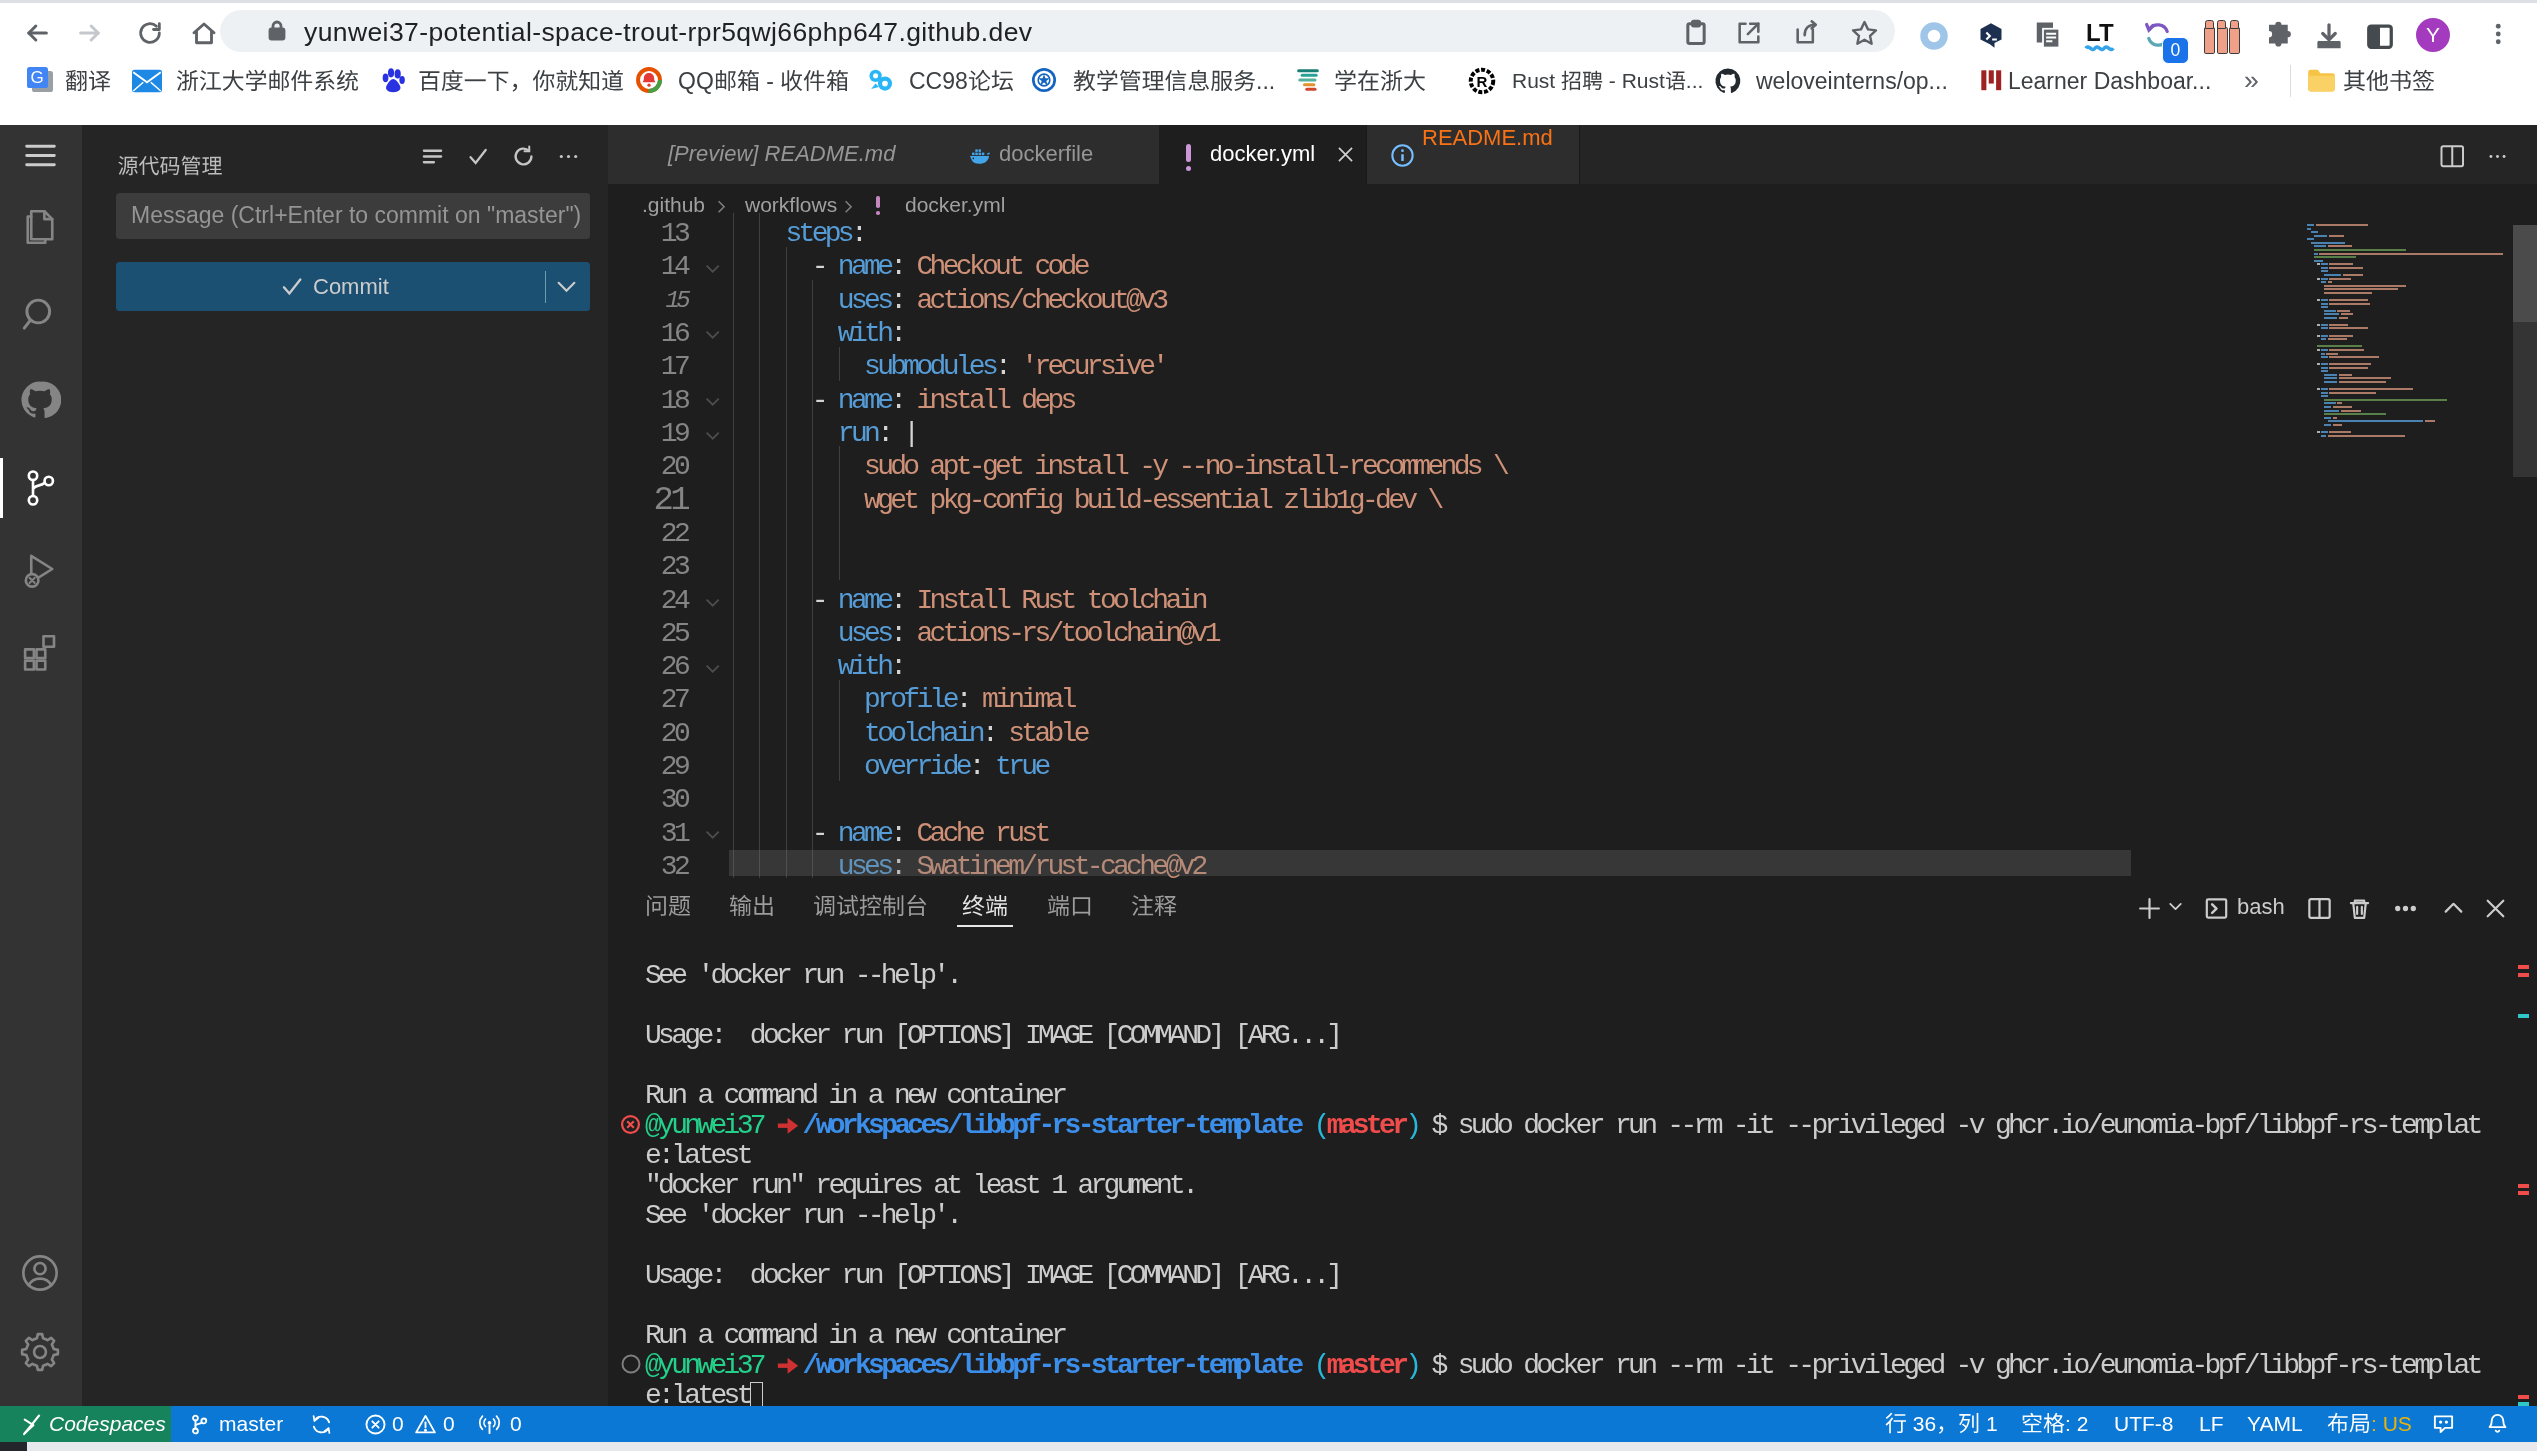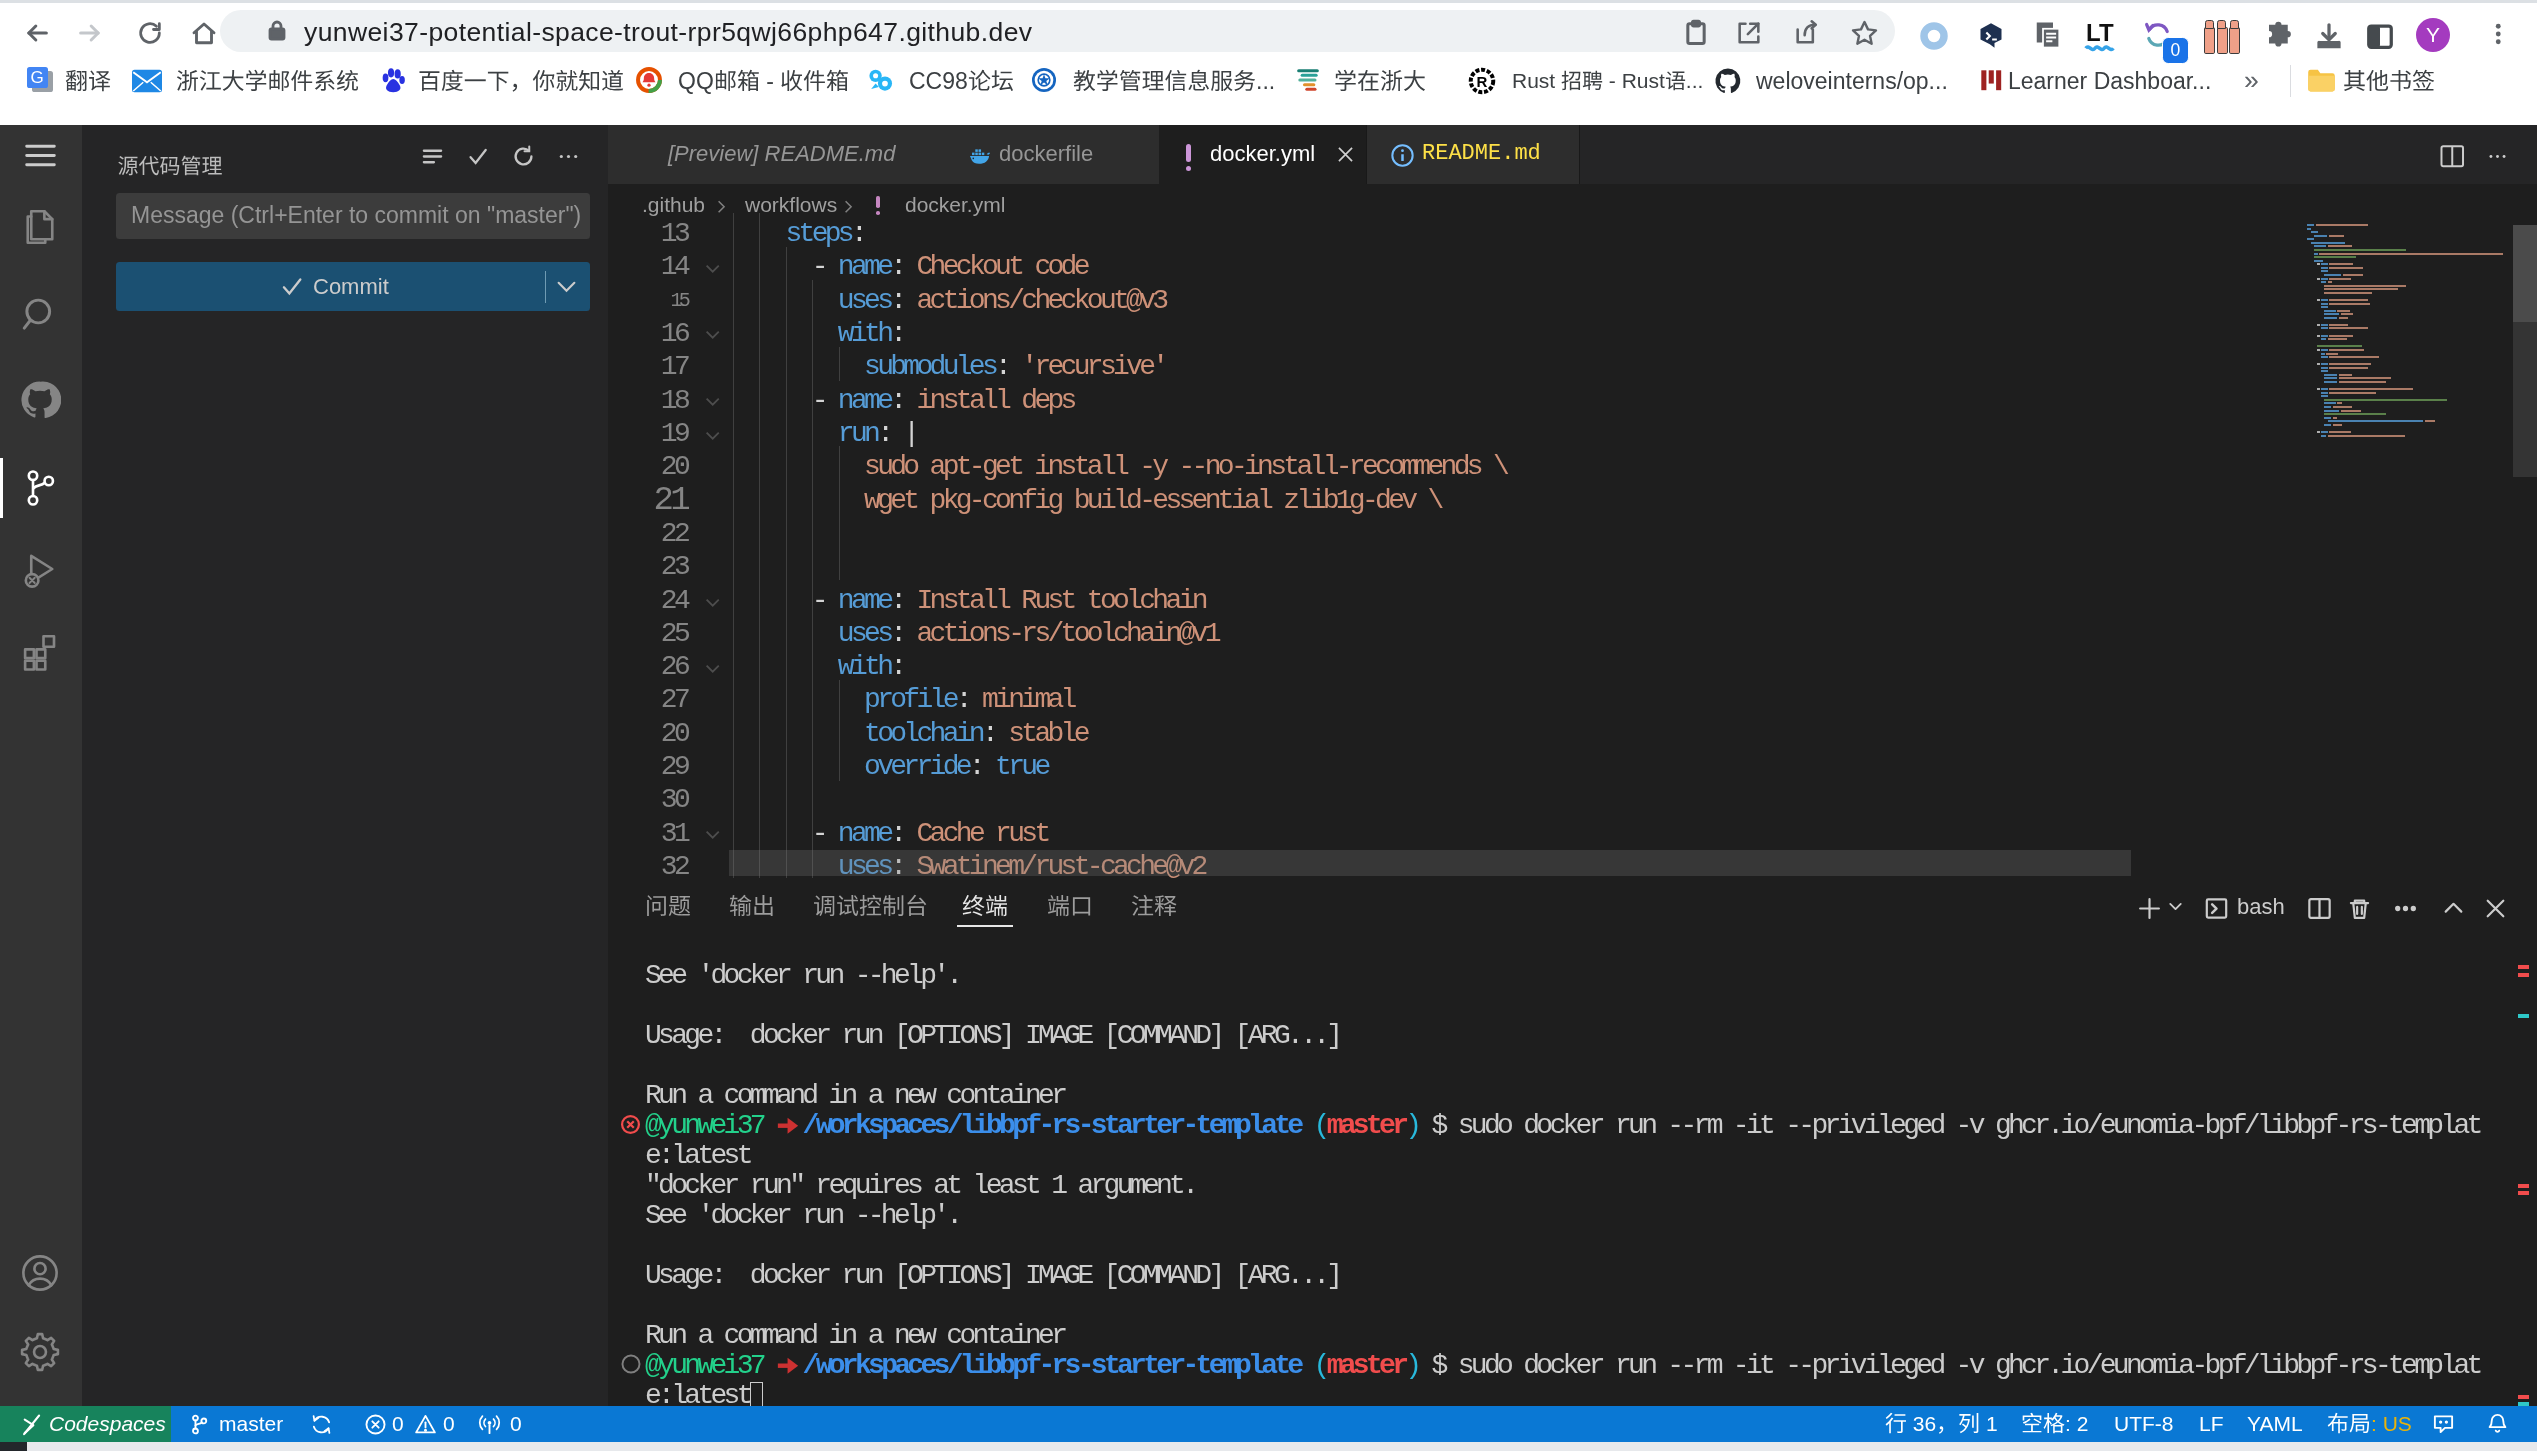--- a/index.html
+++ b/index.html
@@ -328,21 +328,21 @@
       <svg class="abs" style="left:176px;top:19.4px" width="21" height="21" viewBox="0 0 16 16" stroke="#d0d0d0" stroke-width="1.3">
         <path d="M3 3l10 10M13 3L3 13"></path>
       </svg>
     </div>
 <div class="abs" style="left:1367px;top:125px;width:212px;height:59px;background:#2d2d2d;border-right:0.9px solid #191919;">
       <svg class="abs" style="left:23px;top:17.6px" width="25" height="25" viewBox="0 0 16 16" fill="none" stroke="#75beff" stroke-width="1.3">
         <circle cx="8" cy="8" r="6.5"></circle>
         <path d="M8 7.2V11.5" stroke-width="1.6"></path>
         <circle cx="8" cy="4.9" r="0.9" fill="#75beff" stroke="none"></circle>
       </svg>
-      <div class="abs" style="left:55px;top:16px;font-size:22px;color:#fde047;font-family:Liberation Mono, monospace;">README.md</div>
+      <div class="abs" style="left:55px;top:0;font-size:22px;color:#f97316;">README.md</div>
     </div>
 <svg class="abs" style="left:2439px;top:143px" width="26.5" height="26.5" viewBox="0 0 16 16" fill="none" stroke="#cccccc" stroke-width="1.2">
       <rect x="1.5" y="2" width="13" height="12" rx="1"></rect>
       <path d="M8 2v12"></path>
     </svg>
 <svg class="abs" style="left:2485px;top:146px" width="25" height="21" viewBox="0 0 16 16" fill="#cccccc">
       <circle cx="3" cy="8" r="1.1"></circle>
       <circle cx="8" cy="8" r="1.1"></circle>
       <circle cx="13" cy="8" r="1.1"></circle>
     </svg>
@@ -361,21 +361,21 @@
 <div class="abs" style="left:759px;top:213px;width:0.9px;height:665px;background:#404040;"></div>
 <div class="abs" style="left:786px;top:247px;width:0.9px;height:631px;background:#404040;"></div>
 <div class="abs" style="left:812px;top:280px;width:0.9px;height:598px;background:#404040;"></div>
 <div class="abs" style="left:839px;top:347px;width:0.9px;height:34px;background:#404040;"></div>
 <div class="abs" style="left:839px;top:446px;width:0.9px;height:134px;background:#404040;"></div>
 <div class="abs" style="left:839px;top:680px;width:0.9px;height:101px;background:#404040;"></div>
 <div class="abs mono" style="left:608px;top:217px;width:79px;text-align:right;font-size:28px;line-height:33px;letter-spacing:-3.7px;color:#858585;">13</div>
 <div class="abs mono" style="left:733px;top:217px;font-size:28px;line-height:33px;letter-spacing:-3.7px;white-space:pre;">&nbsp;&nbsp;&nbsp;&nbsp;<span style="color:#569cd6;">steps</span><span style="color:#d4d4d4;">:</span></div>
 <div class="abs mono" style="left:608px;top:250px;width:79px;text-align:right;font-size:28px;line-height:33px;letter-spacing:-3.7px;color:#858585;">14</div>
 <div class="abs mono" style="left:733px;top:250px;font-size:28px;line-height:33px;letter-spacing:-3.7px;white-space:pre;">&nbsp;&nbsp;&nbsp;&nbsp;&nbsp;&nbsp;<span style="color:#d4d4d4;">-&nbsp;</span><span style="color:#569cd6;">name</span><span style="color:#d4d4d4;">:</span><span style="color:#ce9178;">&nbsp;Checkout&nbsp;code</span></div>
-<div class="abs mono" style="left:608px;top:284px;width:79px;text-align:right;font-size:20px;line-height:33px;letter-spacing:-3.7px;color:#858585;">15</div>
+<div class="abs mono" style="left:608px;top:284px;width:79px;text-align:right;font-size:24px;line-height:33px;letter-spacing:-3.7px;color:#858585;font-style:italic;">15</div>
 <div class="abs mono" style="left:733px;top:284px;font-size:28px;line-height:33px;letter-spacing:-3.7px;white-space:pre;">&nbsp;&nbsp;&nbsp;&nbsp;&nbsp;&nbsp;&nbsp;&nbsp;<span style="color:#569cd6;">uses</span><span style="color:#d4d4d4;">:</span><span style="color:#ce9178;">&nbsp;actions/checkout@v3</span></div>
 <div class="abs mono" style="left:608px;top:317px;width:79px;text-align:right;font-size:28px;line-height:33px;letter-spacing:-3.7px;color:#858585;">16</div>
 <div class="abs mono" style="left:733px;top:317px;font-size:28px;line-height:33px;letter-spacing:-3.7px;white-space:pre;">&nbsp;&nbsp;&nbsp;&nbsp;&nbsp;&nbsp;&nbsp;&nbsp;<span style="color:#569cd6;">with</span><span style="color:#d4d4d4;">:</span></div>
 <div class="abs mono" style="left:608px;top:350px;width:79px;text-align:right;font-size:28px;line-height:33px;letter-spacing:-3.7px;color:#858585;">17</div>
 <div class="abs mono" style="left:733px;top:350px;font-size:28px;line-height:33px;letter-spacing:-3.7px;white-space:pre;">&nbsp;&nbsp;&nbsp;&nbsp;&nbsp;&nbsp;&nbsp;&nbsp;&nbsp;&nbsp;<span style="color:#569cd6;">submodules</span><span style="color:#d4d4d4;">:</span><span style="color:#ce9178;">&nbsp;'recursive'</span></div>
 <div class="abs mono" style="left:608px;top:384px;width:79px;text-align:right;font-size:28px;line-height:33px;letter-spacing:-3.7px;color:#858585;">18</div>
 <div class="abs mono" style="left:733px;top:384px;font-size:28px;line-height:33px;letter-spacing:-3.7px;white-space:pre;">&nbsp;&nbsp;&nbsp;&nbsp;&nbsp;&nbsp;<span style="color:#d4d4d4;">-&nbsp;</span><span style="color:#569cd6;">name</span><span style="color:#d4d4d4;">:</span><span style="color:#ce9178;">&nbsp;install&nbsp;deps</span></div>
 <div class="abs mono" style="left:608px;top:417px;width:79px;text-align:right;font-size:28px;line-height:33px;letter-spacing:-3.7px;color:#858585;">19</div>
 <div class="abs mono" style="left:733px;top:417px;font-size:28px;line-height:33px;letter-spacing:-3.7px;white-space:pre;">&nbsp;&nbsp;&nbsp;&nbsp;&nbsp;&nbsp;&nbsp;&nbsp;<span style="color:#569cd6;">run</span><span style="color:#d4d4d4;">:</span><span style="color:#d4d4d4;">&nbsp;|</span></div>
 <div class="abs mono" style="left:608px;top:450px;width:79px;text-align:right;font-size:28px;line-height:33px;letter-spacing:-3.7px;color:#858585;">20</div>

